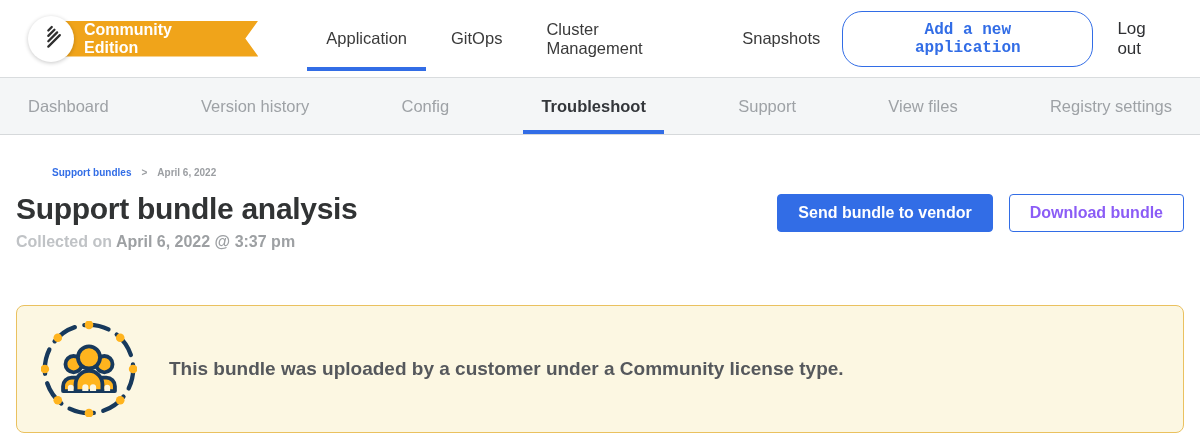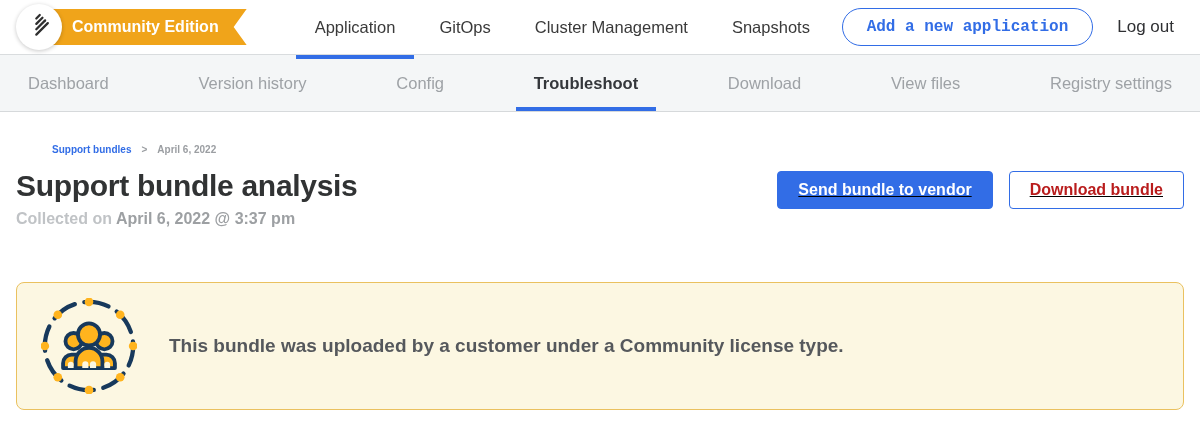--- a/index.html
+++ b/index.html
@@ -1,21 +1,21 @@
 <!DOCTYPE html>
 <html><head>
 <meta charset="utf-8">
 <style>
   * { margin:0; padding:0; box-sizing:border-box; }
   html,body { width:1200px; height:438px; background:#fff;
     font-family:"Liberation Sans", sans-serif; -webkit-font-smoothing:antialiased; }
 
   
-  .header { height:55px; background:#fff; border-bottom:1px solid #d9dcde;
-    display:flex; align-items:center; padding-left:16px; position:relative; }
+  .header { height:78px; background:#fff; border-bottom:1px solid #d9dcde;
+    display:flex; align-items:center; padding-left:28px; position:relative; }
   .logo-circle { width:46px; height:46px; border-radius:50%; background:#fff;
     box-shadow:0 1px 4px rgba(0,0,0,.22); display:flex; align-items:center;
     justify-content:center; position:relative; z-index:2; flex:0 0 46px; }
   .ribbon { height:36px; margin-left:-10px; background:#F0A41A; color:#fff;
     font-size:16px; font-weight:bold; display:flex; align-items:center;
     padding:0 28px 0 20px; clip-path:polygon(0 0,100% 0,calc(100% - 13px) 50%,100% 100%,0 100%); }
   .topnav { display:flex; margin-left:46px; height:62px; }
   .topnav-item { display:flex; align-items:center; height:62px; padding:0 22px;
     font-size:16.5px; color:#3a3a3a; font-weight:500; cursor:pointer; position:relative; }
   .topnav-item.active::after { content:""; position:absolute; left:3px; right:3px;
@@ -40,25 +40,25 @@
   .breadcrumb { margin-top:32px; font-size:10px; font-weight:bold; display:flex; align-items:center;margin-left:36px; }
   .breadcrumb .link { color:#326de6; cursor:pointer; }
   .breadcrumb .sep { color:#9b9ea2; margin:0 10px; font-weight:bold; }
   .breadcrumb .current { color:#9b9ea2; }
 
   .title-row { margin-top:14px; display:flex; align-items:flex-start; justify-content:space-between; }
   .page-title { font-size:30px; font-weight:bold; color:#313334; letter-spacing:-.3px; }
   .collected { margin-top:7px; font-size:16px; font-weight:bold; }
   .collected .prefix { color:#c0c3c6;text-align:center; }
   .collected .date { color:#9da0a3; }
-  .actions { display:flex; gap:16px; padding-top:2px;text-decoration:underline; }
+  .actions { display:flex; gap:16px; padding-top:2px; }
   .btn { height:38px; border-radius:4px; font-size:16px; font-weight:bold;
     padding:0 20px; cursor:pointer; font-family:inherit; }
   .btn-primary { background:#326de6; border:1px solid #326de6; color:#fff; }
-  .btn-secondary { background:#fff; border:1px solid #326de6; color:#b91c1c; }
+  .btn-secondary { background:#fff; border:1px solid #326de6; color:#8b5cf6; }
 
   
   .notice { margin-top:54px; border:1.5px solid #eac15f; background:#fcf7e2;
     border-radius:8px; padding:15px 24px; display:flex; align-items:center; }
   .notice-icon { flex:0 0 96px; width:96px; height:96px; }
   .notice-text { margin-left:32px; }
   .notice-title { font-size:19px; font-weight:bold; color:#55585c; }
   .notice-sub { margin-top:11px; font-size:17.5px; color:#c3c7cb; }
 </style>
 </head>
@@ -89,21 +89,21 @@
   <div class="header-spacer"></div>
   <button class="add-app-btn">Add a new application</button>
   <div class="logout">Log out</div>
 </div>
 
 <div class="subnav">
   <div class="subnav-item">Dashboard</div>
   <div class="subnav-item">Version history</div>
   <div class="subnav-item">Config</div>
   <div class="subnav-item active">Troubleshoot</div>
-  <div class="subnav-item">Download</div>
+  <div class="subnav-item">Support</div>
   <div class="subnav-item">View files</div>
   <div class="subnav-item">Registry settings</div>
 </div>
 
 <div class="main">
 
   <div class="breadcrumb">
     <span class="link">Support bundles</span>
     <span class="sep">&gt;</span>
     <span class="current">April 6, 2022</span>

